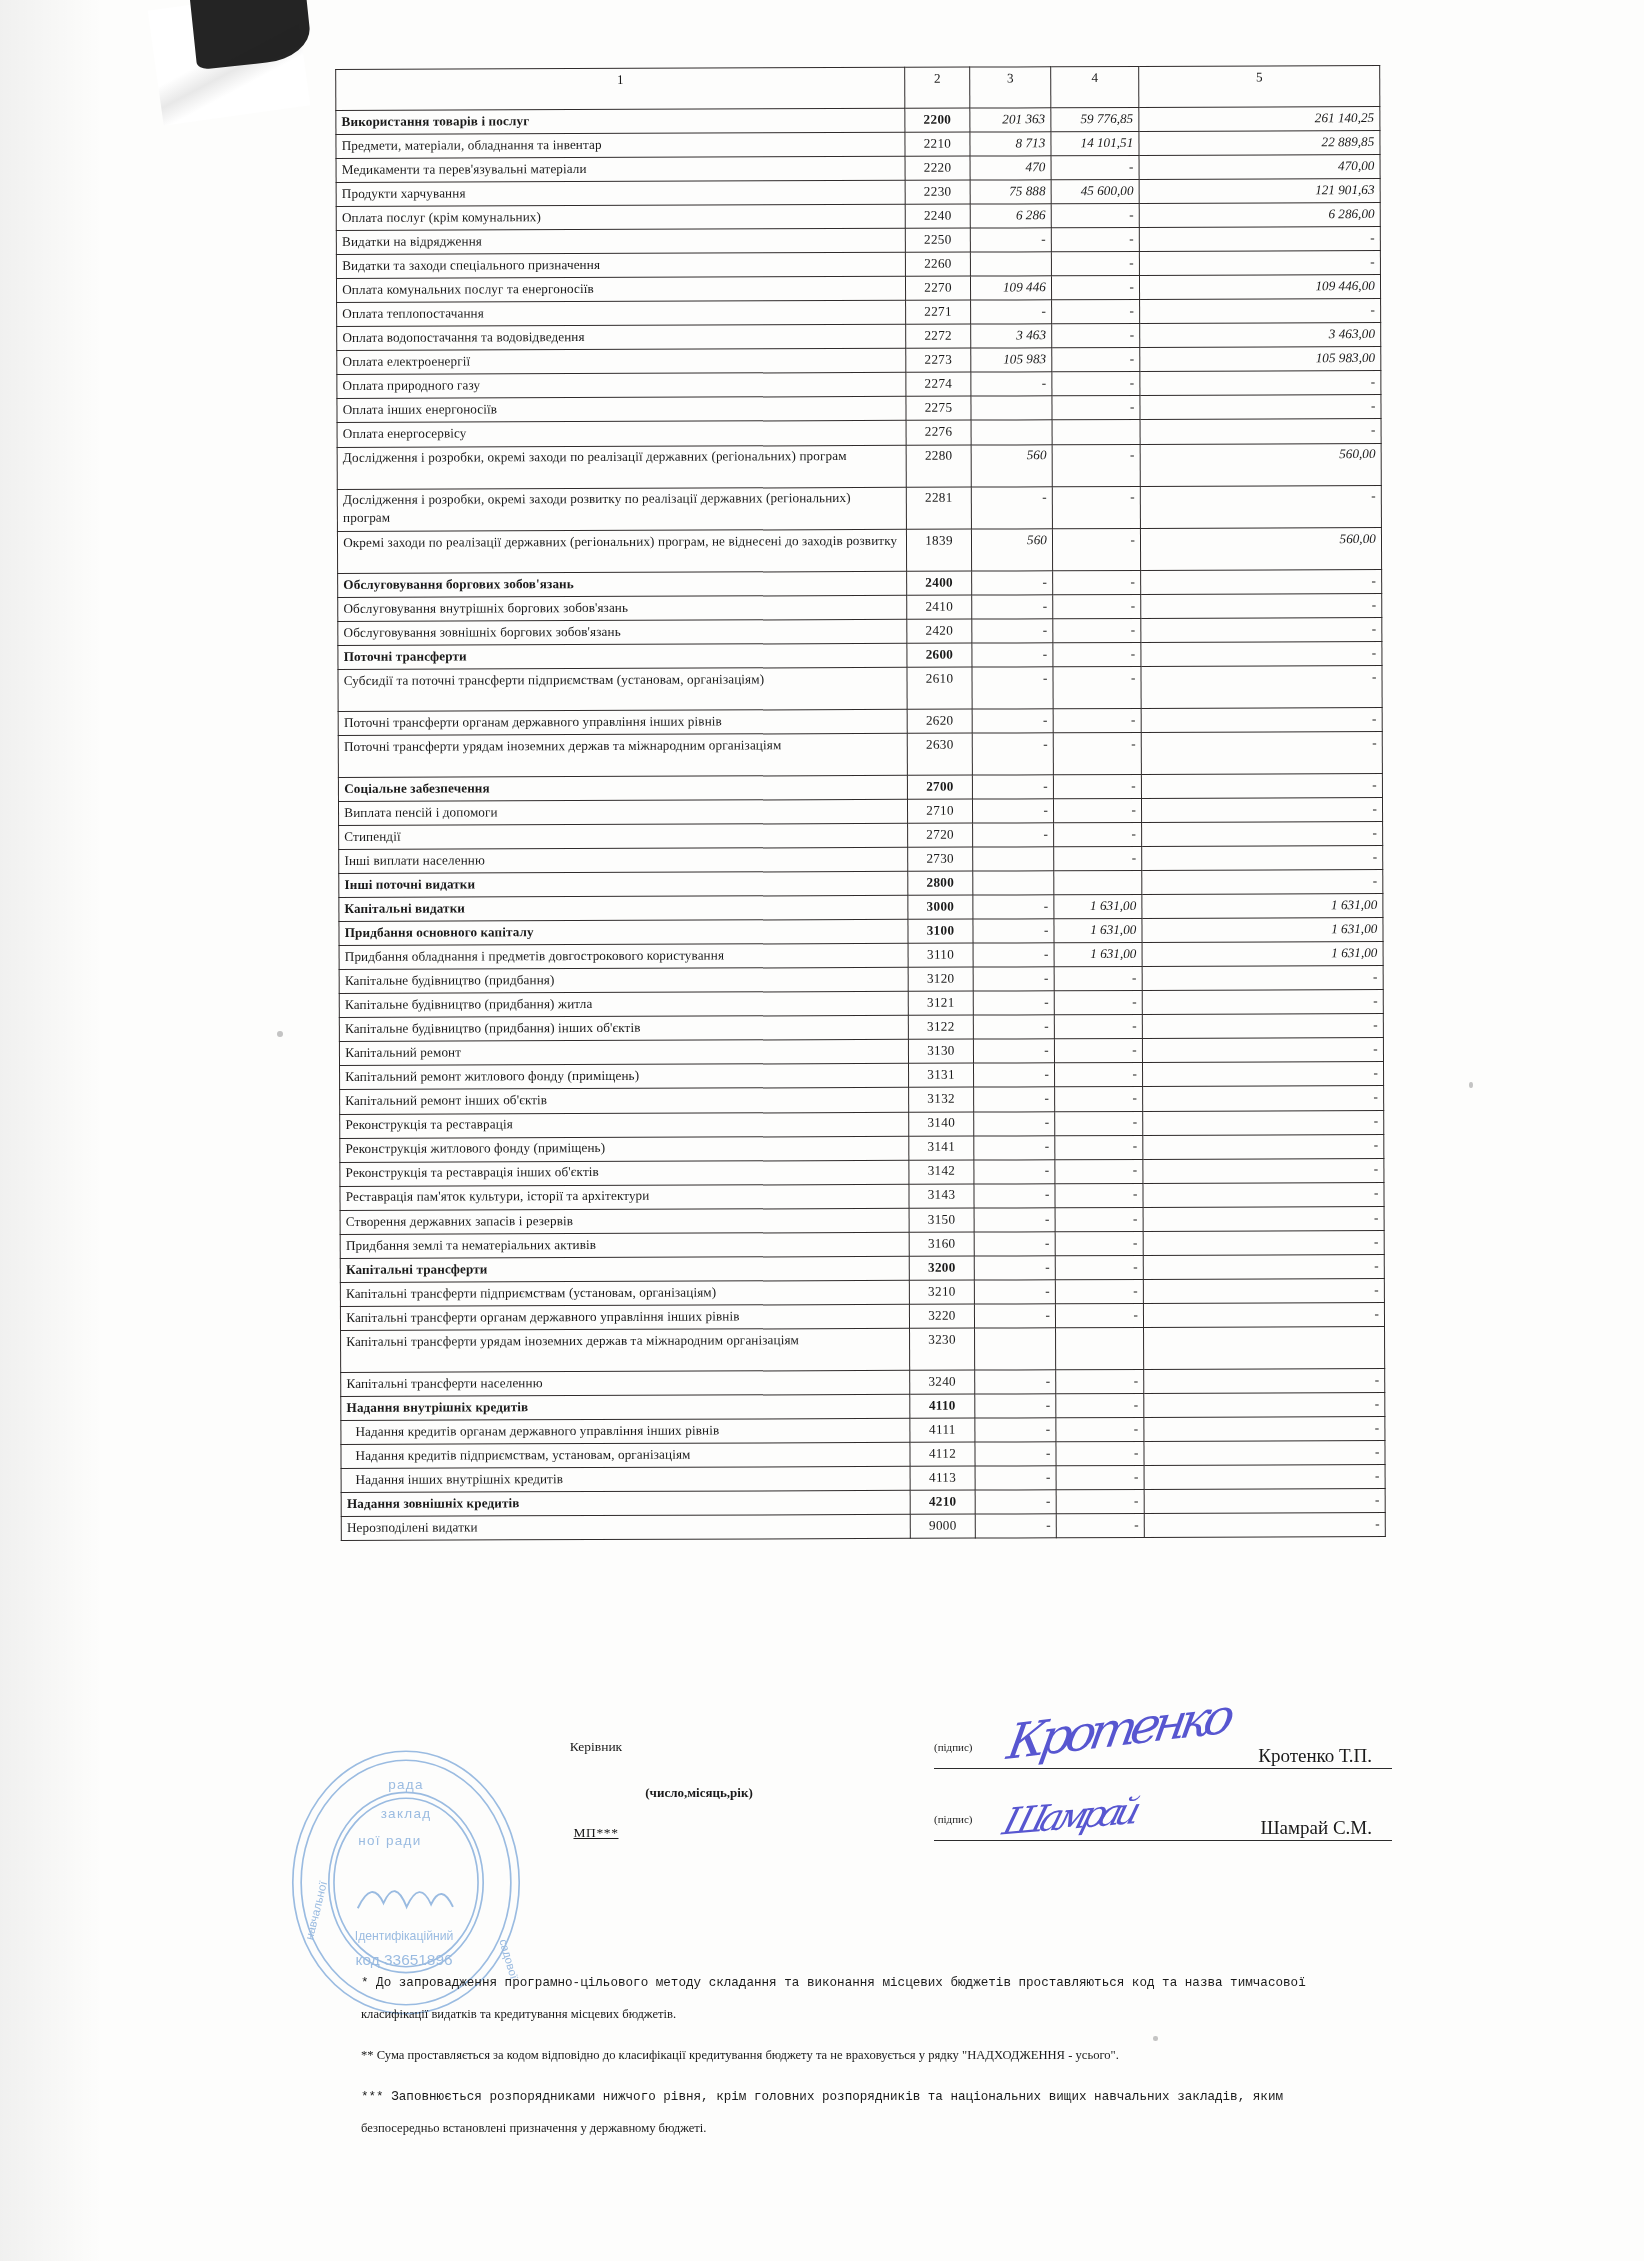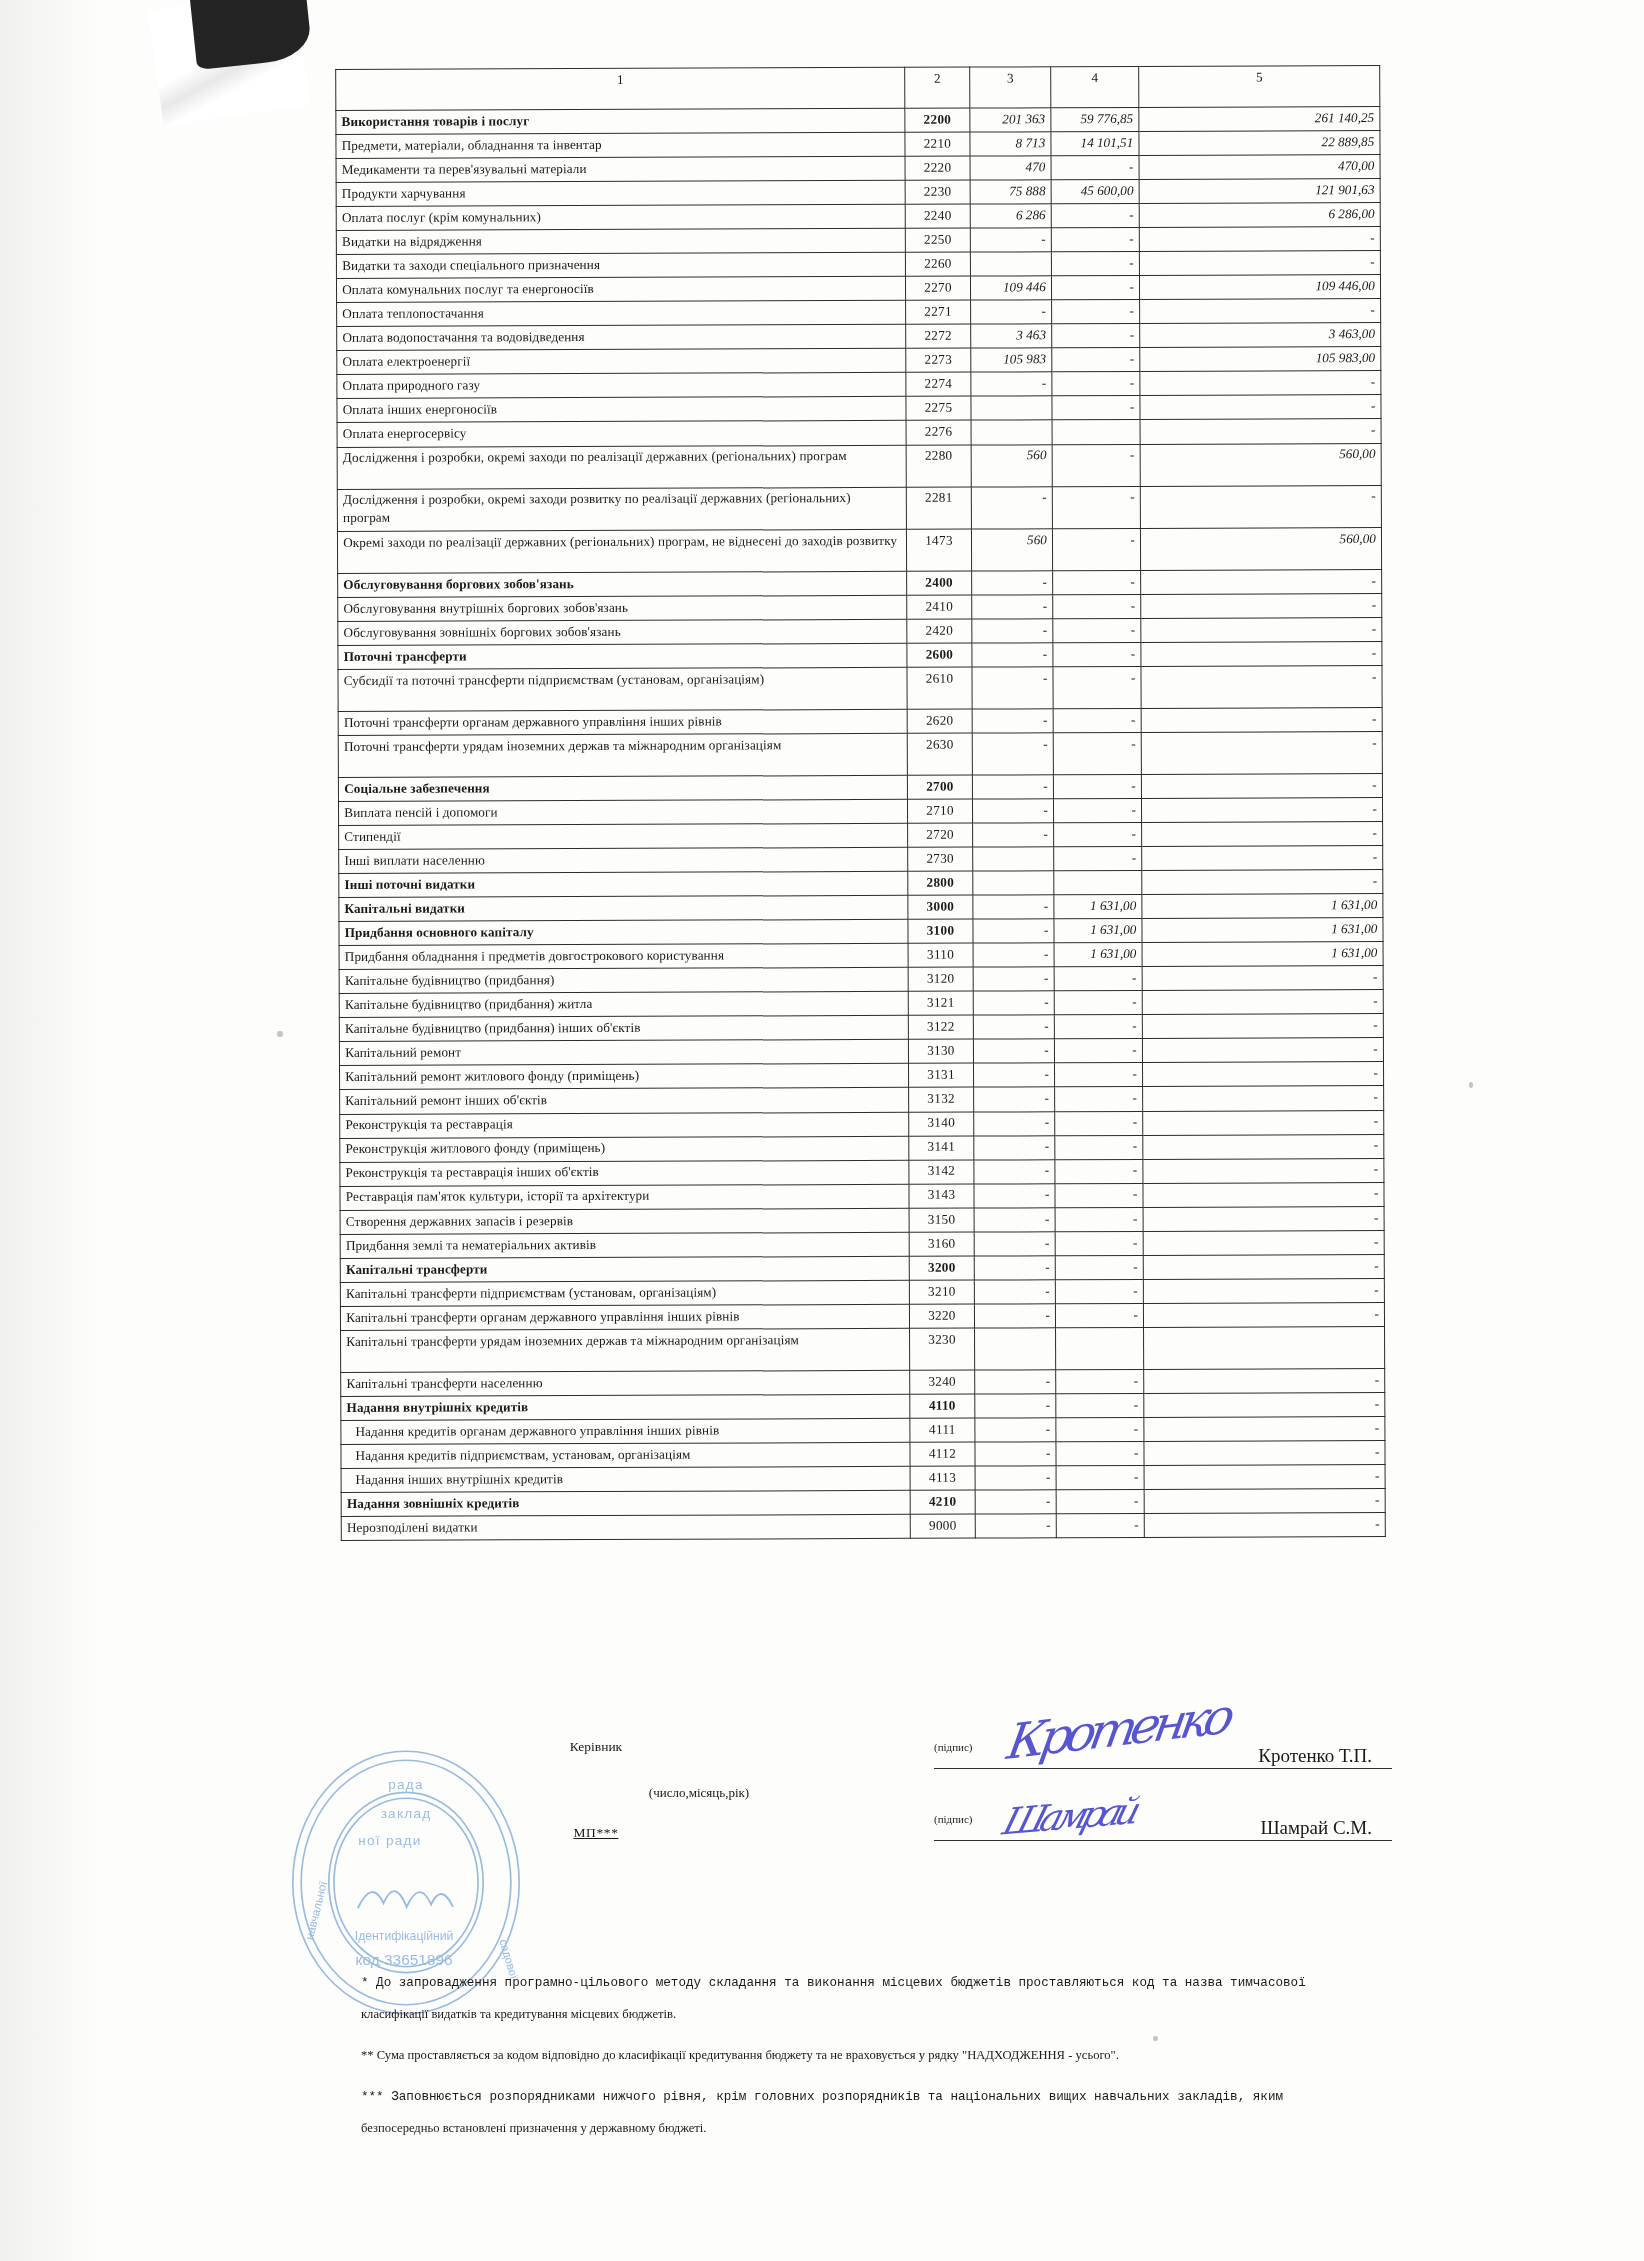--- a/index.html
+++ b/index.html
@@ -125,21 +125,21 @@
     font-size: 13.5px;
   }
   .sig-left {
     position: absolute;
     left: 0;
     top: 4px;
     width: 490px;
     text-align: center;
   }
   .sig-left .role { margin-bottom: 23px; line-height: 1.45; }
-  .date-hint { margin-top: 28px; padding-left: 206px; font-size: 13px; }
+  .date-hint { margin-top: 28px; padding-left: 206px; font-size: 13px; font-weight: bold; }
   .mp-line { margin-top: 24px; font-size: 13.5px; letter-spacing: 0.6px; text-decoration: underline; }
 
   .sig-right {
     position: absolute;
     left: 583px;
     top: -6.4px;
     width: 477px;
   }
   .sig-row {
     position: relative;
@@ -333,21 +333,21 @@
         </tr>
         <tr class="h2">
           <td class="cell-name">Дослідження і розробки, окремі заходи розвитку по реалізації державних (регіональних) програм</td>
           <td class="cell-code">2281</td>
           <td class="cell-num">-</td>
           <td class="cell-num">-</td>
           <td class="cell-num">-</td>
         </tr>
         <tr class="h2">
           <td class="cell-name">Окремі заходи по реалізації державних (регіональних) програм, не віднесені до заходів розвитку</td>
-          <td class="cell-code">1473</td>
+          <td class="cell-code">1839</td>
           <td class="cell-num">560</td>
           <td class="cell-num">-</td>
           <td class="cell-num">560,00</td>
         </tr>
         <tr class="bold h1">
           <td class="cell-name">Обслуговування боргових зобов'язань</td>
           <td class="cell-code">2400</td>
           <td class="cell-num">-</td>
           <td class="cell-num">-</td>
           <td class="cell-num">-</td>

